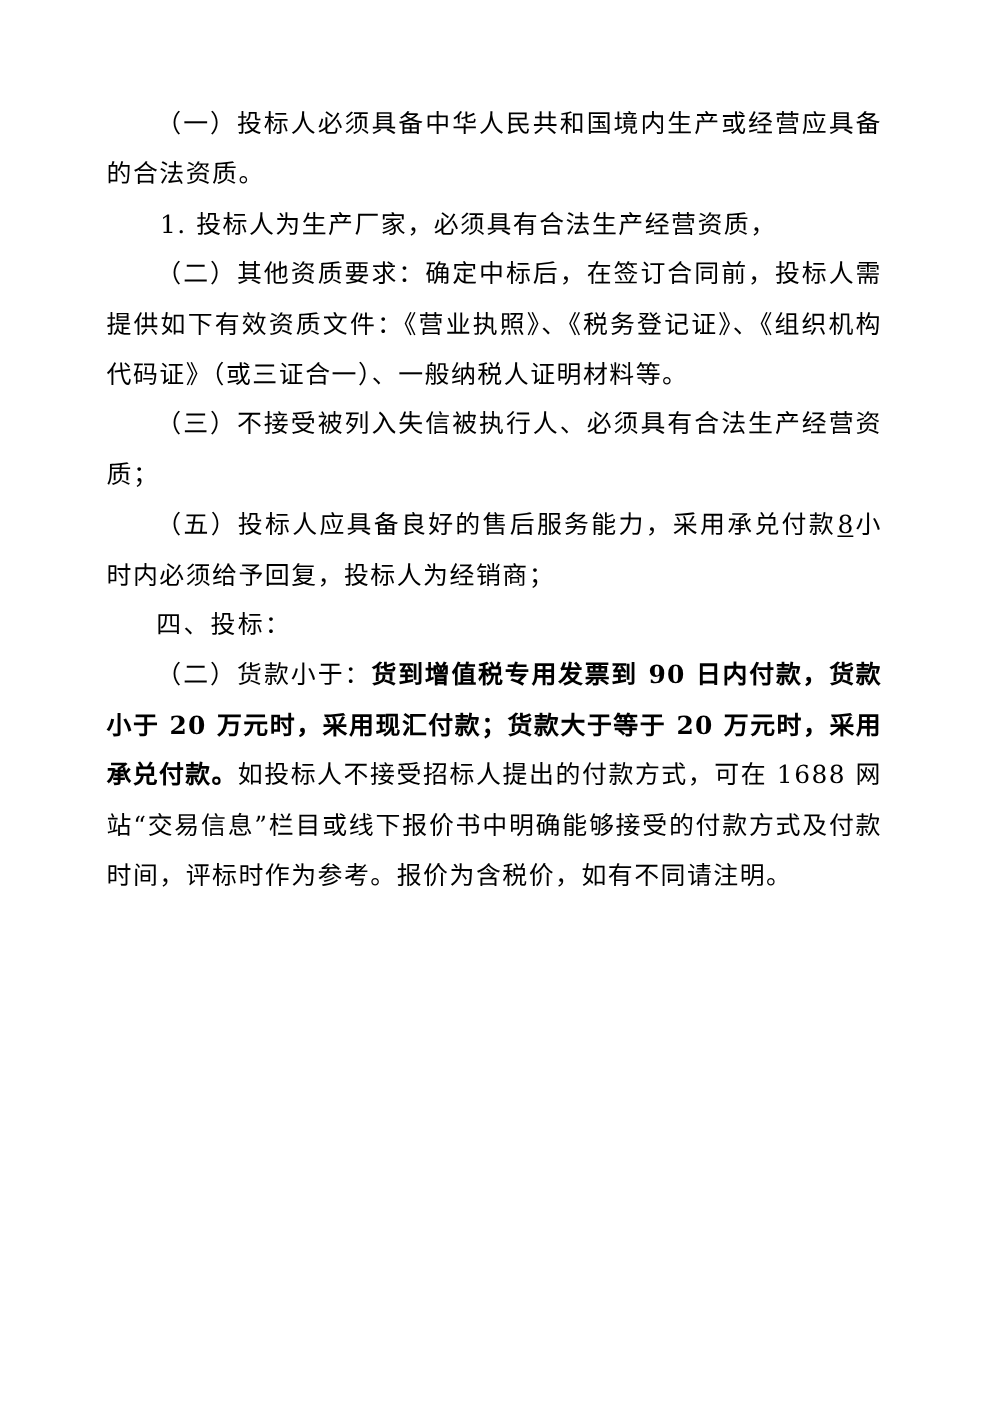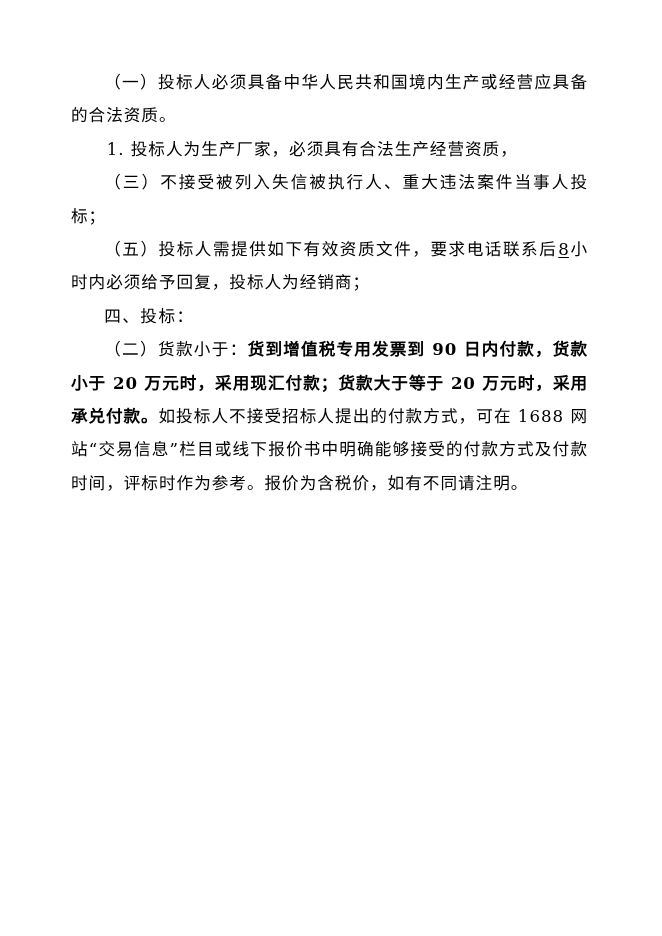--- a/index.html
+++ b/index.html
@@ -71,18 +71,19 @@
     padding: 0 1px;
   }
 </style>
 </head>
 <body style="background: rgb(255, 255, 255); color: rgb(0, 0, 0);">
 
 <div class="page">
   <div class="doc-body" id="doc-body">
       <p class="para">（一）投标人必须具备中华人民共和国境内生产或经营应具备的合法资质。</p>
       <p class="para sub-item">1. 投标人为生产厂家，必须具有合法生产经营资质，</p>
-      <p class="para">（三）不接受被列入失信被执行人、重大违法案件当事人投标；</p>
-      <p class="para"><span>（五）投标人需提供如下有效资质文件，要求电话联系后</span><span class="u num">8</span><span>小时内必须给予回复，投标人为经销商；</span></p>
+      <p class="para">（二）其他资质要求：确定中标后，在签订合同前，投标人需提供如下有效资质文件：《营业执照》、《税务登记证》、《组织机构代码证》（或三证合一）、一般纳税人证明材料等。</p>
+      <p class="para">（三）不接受被列入失信被执行人、必须具有合法生产经营资质；</p>
+      <p class="para"><span>（五）投标人应具备良好的售后服务能力，采用承兑付款</span><span class="u num">8</span><span>小时内必须给予回复，投标人为经销商；</span></p>
       <p class="para heading">四、投标：</p>
       <p class="para"><span>（二）货款小于：</span><span class="b">货到增值税专用发票到 90 日内付款，货款小于 20 万元时，采用现汇付款；货款大于等于 20 万元时，采用承兑付款。</span><span>如投标人不接受招标人提出的付款方式，可在 1688 网站“交易信息”栏目或线下报价书中明确能够接受的付款方式及付款时间，评标时作为参考。报价为含税价，如有不同请注明。</span></p>
     </div>
 </div>
 
 </body></html>

